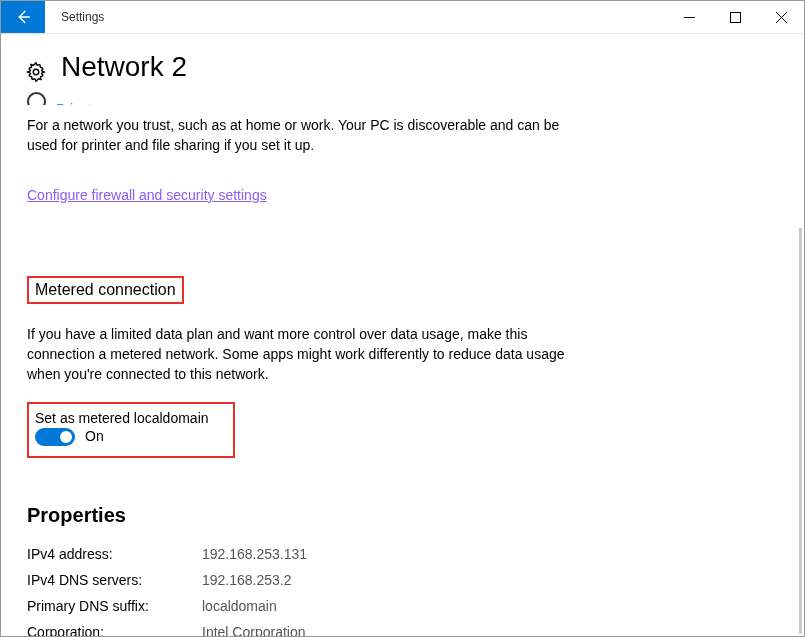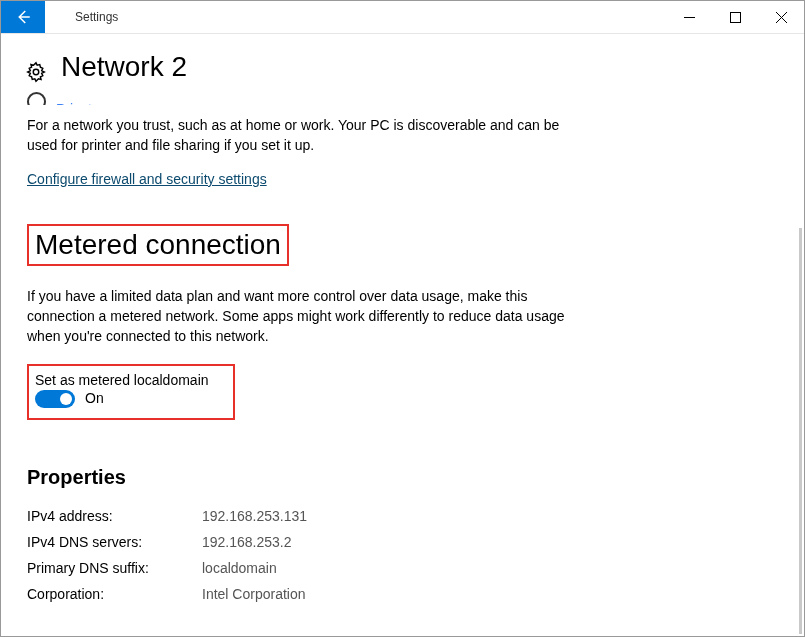--- a/index.html
+++ b/index.html
@@ -1,34 +1,34 @@
 <!DOCTYPE html>
 <html><head>
 <meta charset="utf-8">
 <style>
 html,body{margin:0;padding:0;font-family:"Segoe UI",-apple-system,sans-serif;background:#fff;color:#000}
 .window{width:805px;height:637px;border:1px solid #999;box-sizing:border-box;position:relative;overflow:hidden;background:#fff}
 .titlebar{height:32px;display:flex;align-items:stretch;border-bottom:1px solid #e6e6e6}
 .back-btn{width:44px;background:#0078d7;display:flex;align-items:center;justify-content:center;color:#fff}
 .back-btn svg{width:18px;height:18px}
-.title-text{flex:1;display:flex;align-items:center;padding-left:30px;font-size:12px;color:#333}
+.title-text{flex:1;display:flex;align-items:center;padding-left:16px;font-size:12px;color:#333}
 .win-btns{display:flex}
 .win-btn{width:46px;display:flex;align-items:center;justify-content:center;color:#222}
 .win-btn svg{width:11px;height:11px}
 .content{position:absolute;left:0;right:0;top:32px;bottom:0;overflow:hidden}
 .scroll{height:100%;overflow-y:auto;padding:0 26px 10px 26px;box-sizing:border-box}
 .header{display:flex;align-items:flex-end;margin:18px 0 8px -2px}
 .gear{width:22px;height:22px;margin-right:14px}
 .page-title{font-size:28px;font-weight:300}
 .radio-row{display:flex;align-items:center;margin-top:6px;overflow:hidden;height:16px;position:relative;top:-2px}
 .radio{width:19px;height:19px;border:2px solid #333;border-radius:50%;box-sizing:border-box;margin-right:10px;position:relative;top:4px}
 .radio-label{font-size:14px;position:relative;top:12px;color:#3b82f6}
 .body-text{font-size:14px;line-height:20px;max-width:540px;margin-top:8px;color:#000000}
-.link{color:#0c4a6e;font-size:14px;margin-top:16px;display:inline-block}
-.section-title{font-size:28px;font-weight:400;margin-top:36px}
+.link{color:#8b5cf6;font-size:14px;margin-top:32px;display:inline-block}
+.section-title{font-size:16px;font-weight:400;margin-top:72px}
 .section-title.big{font-size:20px;font-weight:700;margin-top:46px}
 .hl{border:2px solid #e8302b;padding:3px 6px;display:inline-block}
 .box2{border:2px solid #e8302b;display:inline-block;padding:6px 24px 10px 6px;margin-top:18px}
 .toggle-label{font-size:14px}
 .toggle-row{display:flex;align-items:flex-start;margin-top:2px}
 .toggle{width:40px;height:18px;border-radius:10px;background:#0078d7;position:relative;margin-right:10px}
 .toggle::after{content:"";position:absolute;right:3px;top:3px;width:12px;height:12px;border-radius:50%;background:#fff}
 .toggle-state{font-size:14px}
 .props-grid{margin-top:14px}
 .prop-row{display:flex;font-size:14px;line-height:26px}

